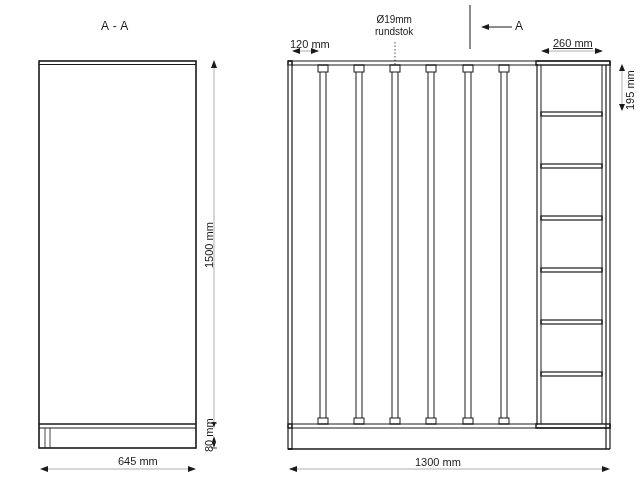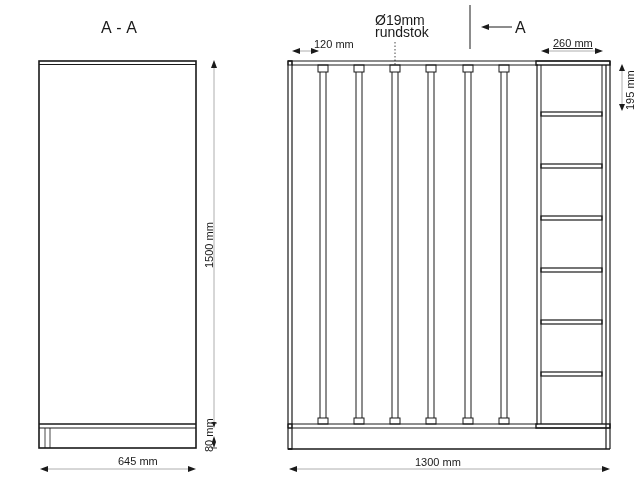--- a/index.html
+++ b/index.html
@@ -1,22 +1,22 @@
 <!DOCTYPE html>
 <html><head>
   <meta charset="utf-8">
   <style>
     html, body { margin: 0; padding: 0; background: #ffffff; }
     body { width: 640px; height: 483px; position: relative; overflow: hidden; font-family: "Liberation Sans", sans-serif; }
     svg { position: absolute; left: 0; top: 0; }
     .lbl { position: absolute; font-family: "Liberation Sans", sans-serif; color: #1a1a1a; white-space: nowrap; }
     .dim { font-size: 11px; }
-    .title { font-size: 16px; letter-spacing: 0.5px; }
+    .title { font-size: 12px; letter-spacing: 0.5px; }
     .rot { transform-origin: left top; transform: rotate(-90deg); }
-    .small { font-size: 14px; line-height: 12px; }
+    .small { font-size: 10px; line-height: 12px; text-align: center; }
   </style>
 </head>
 <body>
 
 <svg width="640" height="483" viewBox="0 0 640 483" xmlns="http://www.w3.org/2000/svg">
   <defs>
     <marker id="arr" markerWidth="8" markerHeight="6" refX="7" refY="3" orient="auto" markerUnits="userSpaceOnUse">
       <path d="M0,0 L8,3 L0,6 z" fill="#1a1a1a"></path>
     </marker>
   </defs>
@@ -146,21 +146,21 @@
     <path d="M319,51 L311,48 L311,54 z"></path>
   </g>
 </svg>
 
 <div class="lbl title" style="left:101px; top:19px;">A - A</div>
 
 <div class="lbl dim rot" style="left:203px; top:268px;">1500 mm</div>
 <div class="lbl dim rot" style="left:203px; top:452px;">80 mm</div>
 <div class="lbl dim" style="left:99px; top:455px;padding-left:19px;">645 mm</div>
 
-<div class="lbl dim" style="left:290px; top:38px;margin-left:24px;">120 mm</div>
+<div class="lbl dim" style="left:290px; top:38px;">120 mm</div>
 <div class="lbl small" style="left:375px; top:14px;">
   <div>Ø19mm</div>
   <div>rundstok</div>
 </div>
 <div class="lbl title" style="left:515px; top:19px;">A</div>
 <div class="lbl dim" style="left:553px; top:37px;text-decoration:underline;">260 mm</div>
 <div class="lbl dim rot" style="left:624px; top:110px;">195 mm</div>
 <div class="lbl dim" style="left:415px; top:456px;">1300 mm</div>
 
 </body></html>

